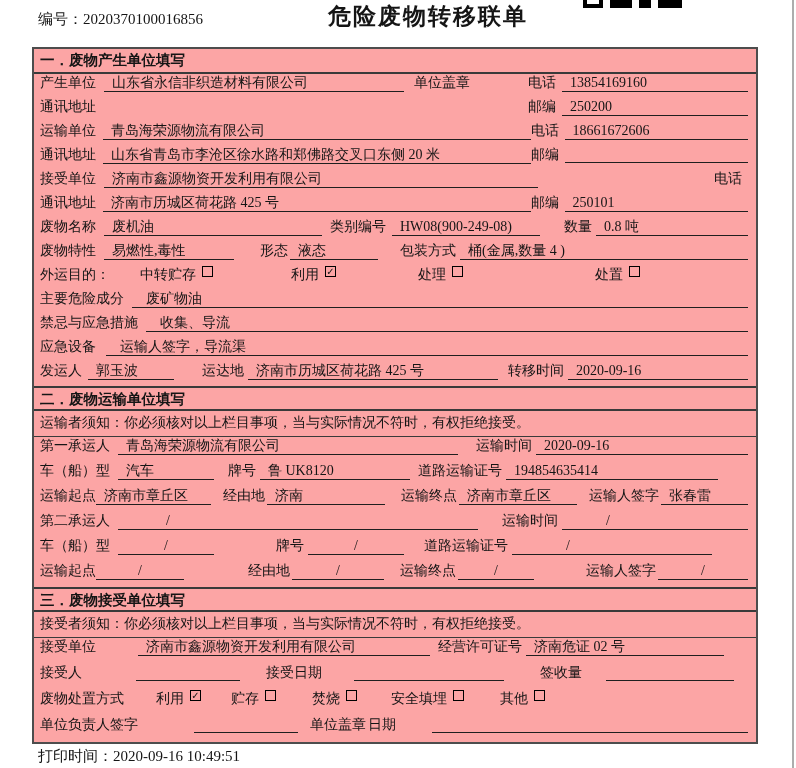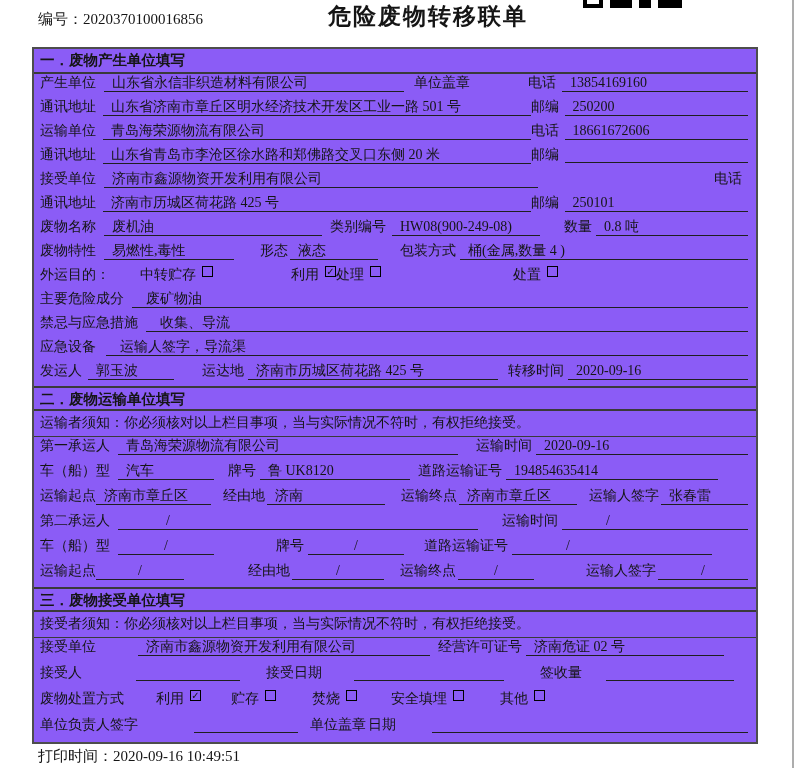--- a/index.html
+++ b/index.html
@@ -6,21 +6,21 @@
   html,body{width:796px;height:768px;background:#fff;overflow:hidden;}
   body{font-family:"Liberation Serif","DejaVu Serif",serif;font-size:14px;color:#151515;position:relative;}
   .serial{position:absolute;left:38px;top:10px;font-size:15px;white-space:nowrap;}
   .title{position:absolute;left:328px;top:1px;font-size:23px;font-weight:bold;letter-spacing:2px;
          font-family:"Liberation Sans","DejaVu Sans",sans-serif;white-space:nowrap;}
   .stamp{position:absolute;left:583px;top:0;height:8px;overflow:hidden;display:flex;gap:7px;}
   .sb{display:block;margin-top:-6px;height:14px;background:#000;}
   .sb.s1{width:20px;background:#fff;border:4px solid #000;}
   .sb.s2{width:22px}.sb.s3{width:12px}.sb.s4{width:24px}
   .edge{position:absolute;left:792px;top:0;width:2px;height:768px;background:#adadad;}
-  .form{position:absolute;left:32px;top:47px;width:726px;border:2px solid #4d4d4d;background:#8b5cf6;}
+  .form{position:absolute;left:32px;top:47px;width:726px;border:2px solid #4d4d4d;background:#fca5a5;}
   .sec-h{height:25px;line-height:23px;padding-left:6px;font-weight:bold;font-size:14.5px;
          font-family:"Liberation Sans","DejaVu Sans",sans-serif;
          border-top:2px solid #3a3a3a;border-bottom:2px solid #3a3a3a;}
   .form .sec-h:first-child{border-top:none;}
   .notice{height:26px;line-height:24px;padding-left:6px;border-bottom:1px solid #3a3a3a;white-space:nowrap;}
   .row{display:flex;align-items:flex-start;height:24px;padding:0 8px 3px 6px;white-space:nowrap;}
   .s2rows .row{height:25px;}
   .s3rows .row{height:26px;}
   .lb{line-height:17px;}
   .uf{border-bottom:1px solid #1f1f1f;line-height:17px;padding-left:8px;min-height:17px;}
@@ -49,21 +49,20 @@
   <div class="row">
     <span class="lb" style="width:64px">产生单位</span>
     <span class="uf" style="width:300px">山东省永信非织造材料有限公司</span>
     <span class="lb" style="margin-left:10px">单位盖章</span>
     <span class="lb" style="margin-left:auto;width:34px">电话</span>
     <span class="uf" style="width:186px">13854169160</span>
   </div>
 
   <div class="row">
     <span class="lb" style="width:64px">通讯地址</span>
-    <span class="uf" style="width:434px">山东省济南市章丘区明水经济技术开发区工业一路 501 号</span>
     <span class="lb" style="margin-left:auto;width:34px">邮编</span>
     <span class="uf" style="width:186px">250200</span>
   </div>
 
   <div class="row">
     <span class="lb" style="width:64px">运输单位</span>
     <span class="uf" style="width:434px">青岛海荣源物流有限公司</span>
     <span class="lb" style="margin-left:auto;width:34px">电话</span>
     <span class="uf" style="width:186px">18661672606</span>
   </div>
@@ -105,21 +104,21 @@
     <span class="lb" style="margin-left:22px;width:60px">包装方式</span>
     <span class="uf fx">桶(金属,数量 4 )</span>
   </div>
 
   <div class="row">
     <span class="lb" style="width:72px">外运目的：</span>
     <span class="lb" style="margin-left:28px">中转贮存</span>
     <span class="cb"></span>
     <span class="lb" style="margin-left:78px">利用</span>
     <span class="cb">✓</span>
-    <span class="lb" style="">处理</span>
+    <span class="lb" style="margin-left:82px">处理</span>
     <span class="cb"></span>
     <span class="lb" style="margin-left:132px">处置</span>
     <span class="cb"></span>
   </div>
 
   <div class="row">
     <span class="lb" style="width:92px">主要危险成分</span>
     <span class="uf fx" style="padding-left:14px">废矿物油</span>
   </div>
 

